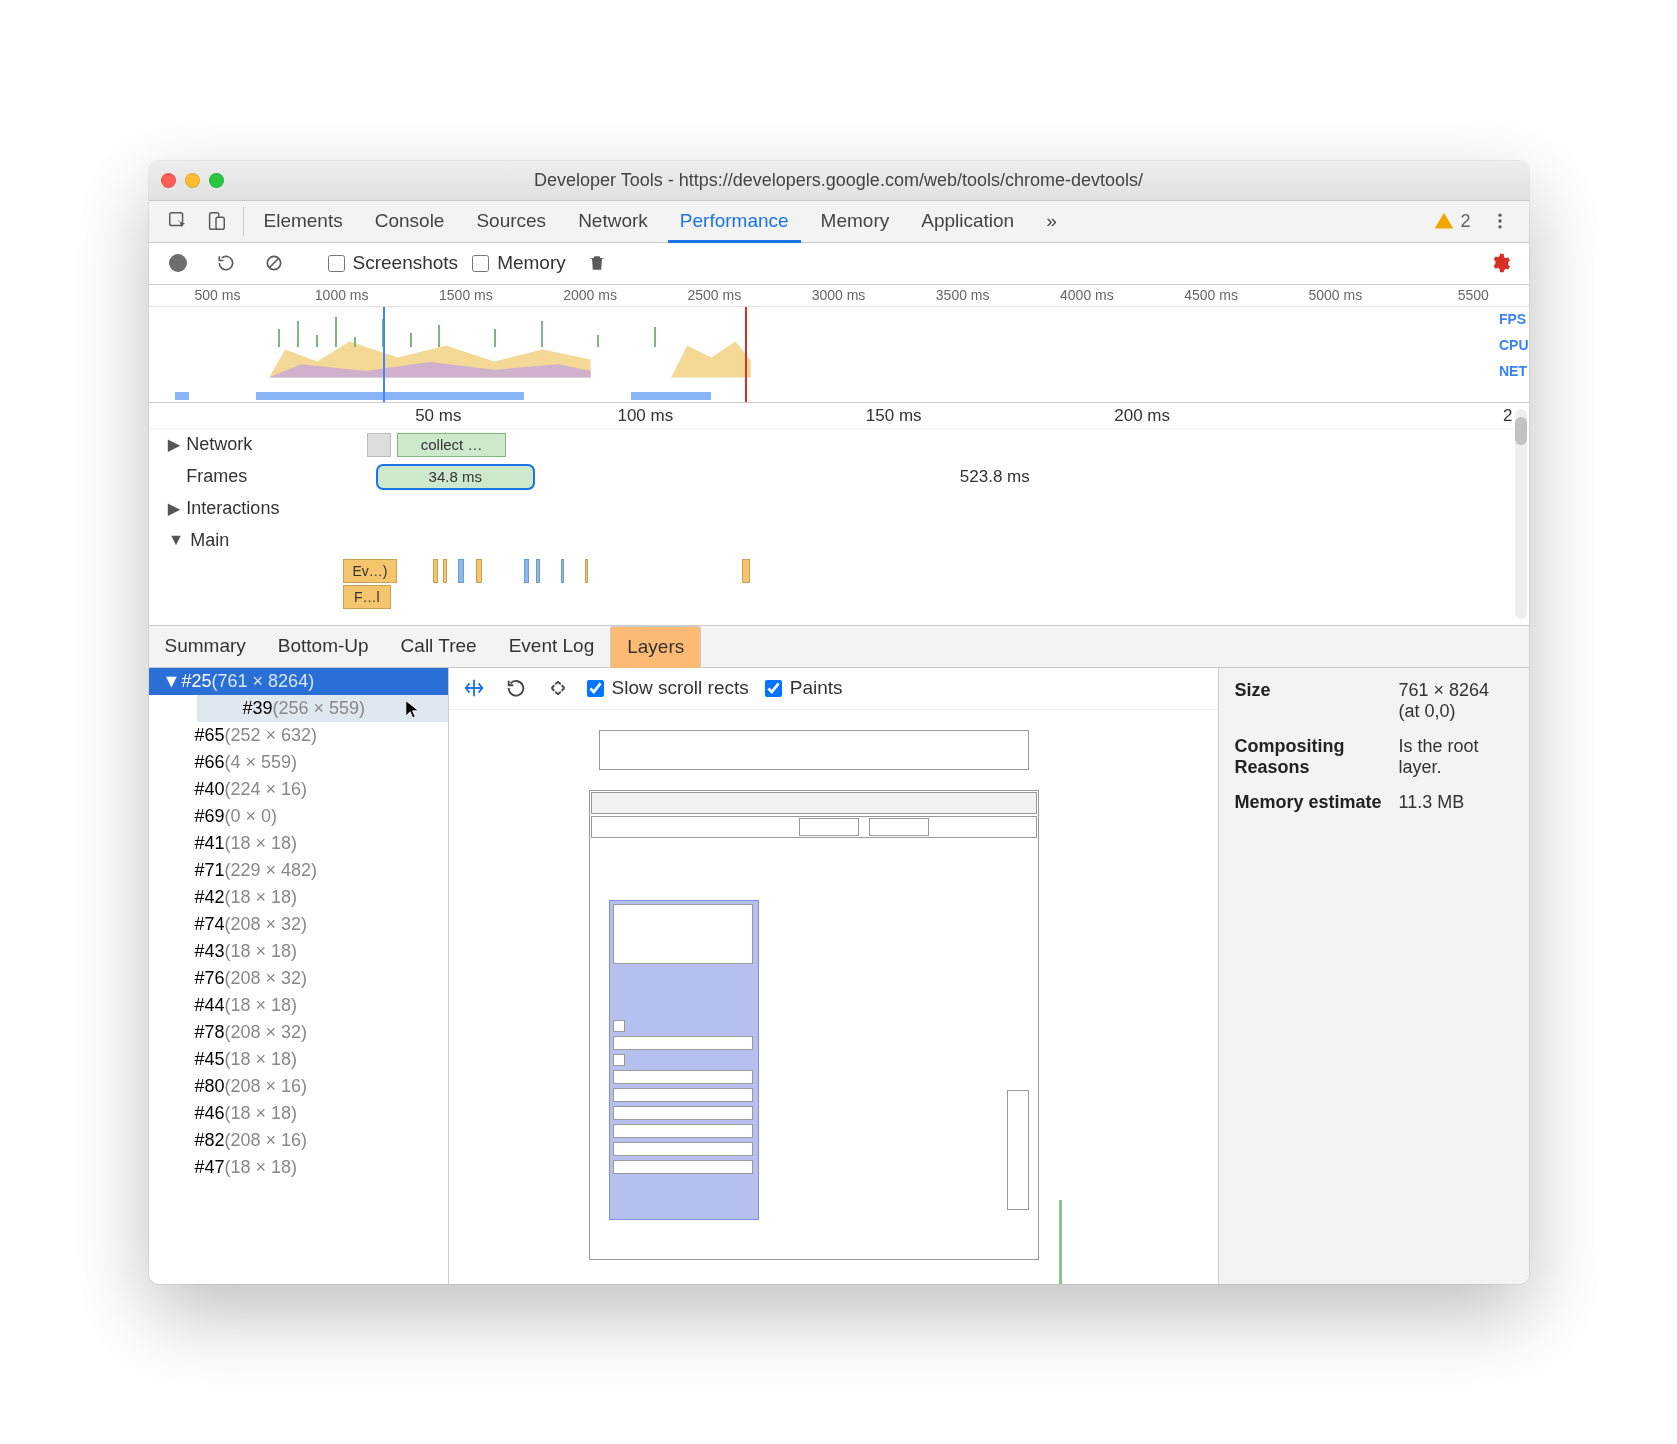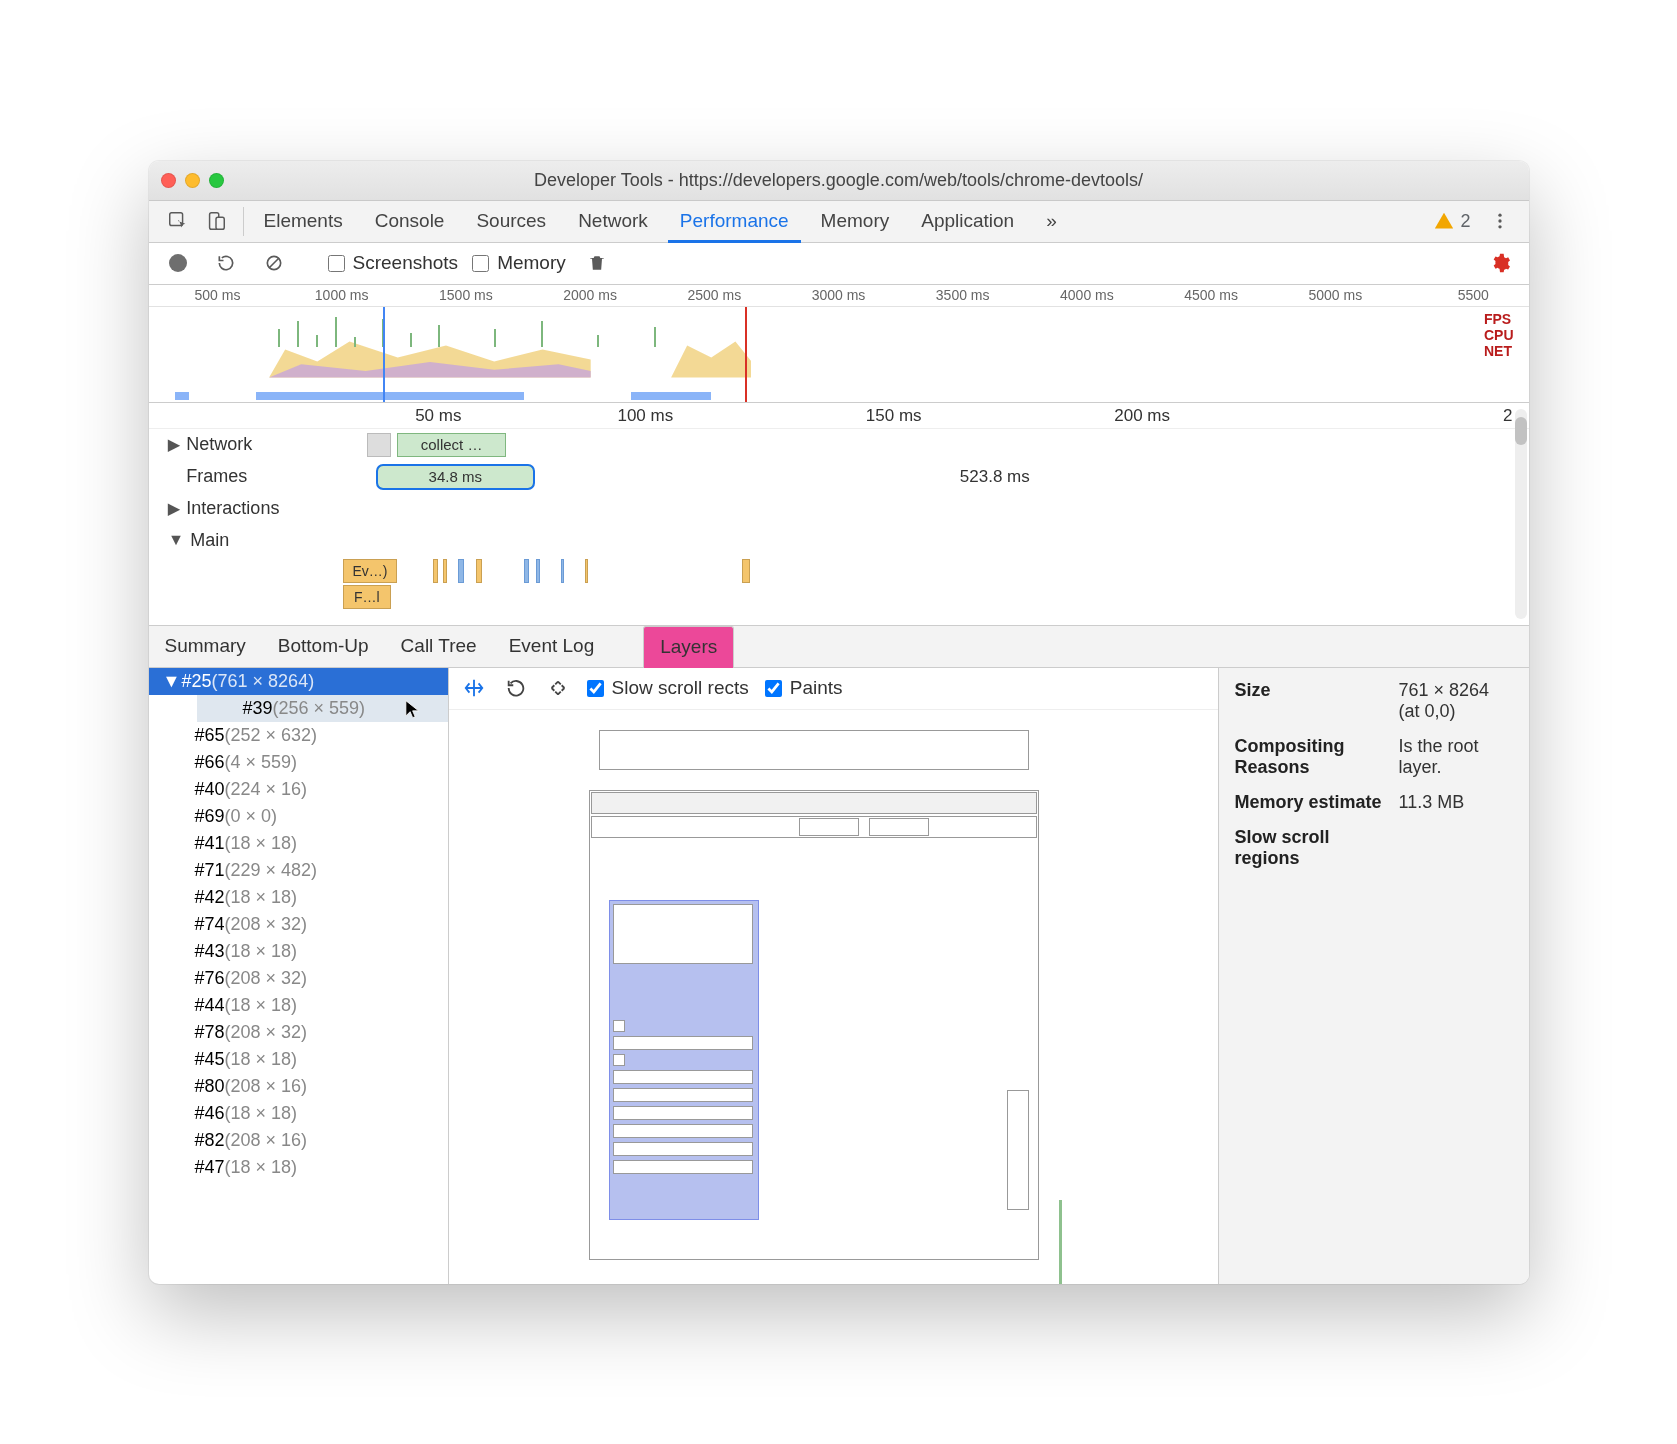--- a/index.html
+++ b/index.html
@@ -72,21 +72,21 @@
     background:#fff;
   }
   .dot{ width:18px; height:18px; border-radius:50%; background:#6e6e6e;}
   .check{ display:flex; align-items:center; gap:8px; font-size:19px; color:#333;}
   .check input{width:17px;height:17px;}
   .gear-red{ color:#d93025; margin-left:auto;}
   
   .overview{ height: 118px; border-bottom:1px solid #ccc; position:relative; background:#fff;}
   .ov-ruler{ height:22px; border-bottom:1px solid #e2e2e2; position:relative; font-size:14px; color:#666;}
   .ov-tick{ position:absolute; top:2px; transform:translateX(-50%);}
-  .ov-metrics{ position:absolute; right:15px; top:26px; display:flex; flex-direction:column; font-size:14px; color:#b91c1c; font-weight:600;}
+  .ov-metrics{ position:absolute; right:0; top:26px; display:flex; flex-direction:column; gap:10px; font-size:14px; color:#3b82f6; font-weight:600;}
   .ov-body{ position:absolute; top:22px; left:0; right:40px; bottom:0; }
   
   .ov-area{ position:absolute; bottom:24px; height:40px; background:#f2d58a; opacity:.9; }
   .ov-area2{ position:absolute; bottom:24px; height:22px; background:#c7a5d9; opacity:.8; }
   .ov-bars{ position:absolute; bottom:55px; height:30px; }
   .ov-bar{ position:absolute; bottom:0; width:2px; background:#7db77d; }
   .ov-net{ position:absolute; bottom:2px; height:8px; background:#8ab4f8; }
   .ov-sel{ position:absolute; top:0; bottom:0; border-left:2px solid #4285f4; border-right:2px solid #d93025;}
   
   .flames{ border-bottom:1px solid #ccc; background:#fff; padding-bottom:8px; position: relative;}
@@ -100,21 +100,21 @@
   .seg.sel{ outline:2px solid #1a73e8; outline-offset:-1px;}
   .txt{ position:absolute; top:6px; font-size:17px; color:#333;}
   .main-blocks{ position:relative; height:60px; margin-left:170px;}
   .mb{position:absolute; top:2px; height:24px; background:#f4c56c; border:1px solid #caa052; font-size:14px; display:flex; align-items:center; justify-content:center; color:#333; overflow:hidden;}
   .mb2{ top:28px;}
   .flame-scroll{ position:absolute; right:2px; top:6px; width:12px; bottom:6px; background:#eee; border-radius:6px;}
   .flame-thumb{ position:absolute; left:0; right:0; top:8px; height:28px; background:#c2c2c2; border-radius:6px;}
   
   .lowertabs{ height:42px; display:flex; align-items:stretch; border-bottom:1px solid #ccc; background:#f3f3f3; font-size:19px;}
   .ltab{ padding:0 16px; display:flex; align-items:center; color:#333; cursor:pointer;}
-  .ltab.active{ background:#ec4899; border:1px solid #ccc; border-bottom:none; margin-bottom:-1px; border-radius:3px 3px 0 0;margin-left:33px;}
+  .ltab.active{ background:#fdba74; border:1px solid #ccc; border-bottom:none; margin-bottom:-1px; border-radius:3px 3px 0 0;}
   
   .layers{ display:flex; height:616px;}
   .layer-tree{ width:300px; border-right:1px solid #ccc; overflow:auto; font-size:18px;}
   .lt-item{ padding:3px 8px 3px 14px; white-space:nowrap; cursor:pointer;}
   .lt-item .dim{ color:#888; }
   .lt-item.sel{ background:#2a6fd6; color:#fff;}
   .lt-item.sel .dim{ color:#dbe6f7;}
   .lt-item.hover{ background:#dfe7ef;}
   .lt-child{ padding-left:46px;}
   .tree-tri{ display:inline-block; width:14px; }
@@ -434,20 +434,16 @@
         <div class="ld-v">761 × 8264 (at 0,0)</div>
       </div>
       <div class="ff ld-row">
         <div class="ld-k">Compositing Reasons</div>
         <div class="ld-v">Is the root layer.</div>
       </div>
       <div class="ld-row">
         <div class="ld-k">Memory estimate</div>
         <div class="ld-v">11.3 MB</div>
       </div>
-      <div class="ld-row">
-        <div class="ld-k">Slow scroll regions</div>
-        <div class="ld-v"></div>
-      </div>
     </div>
 
   </div>
 </div>
 
 </body></html>

